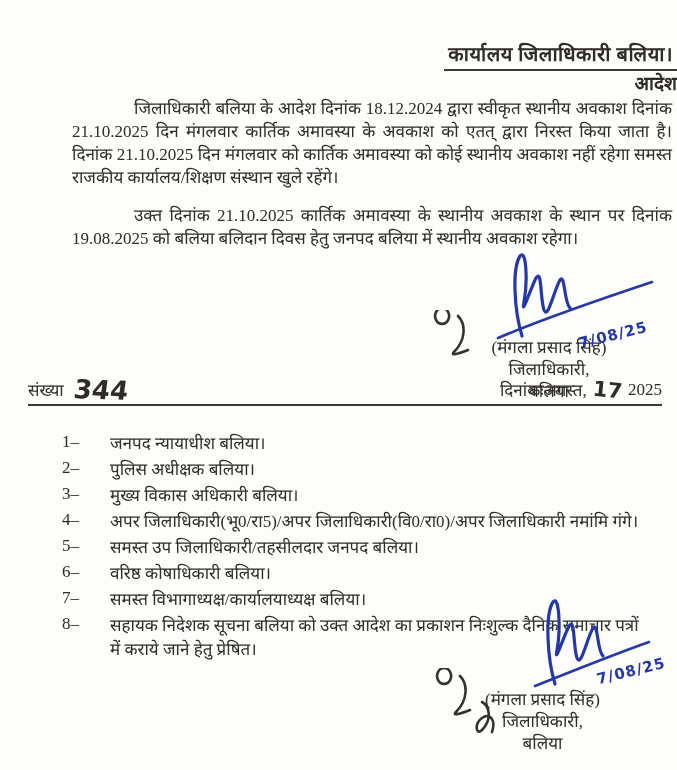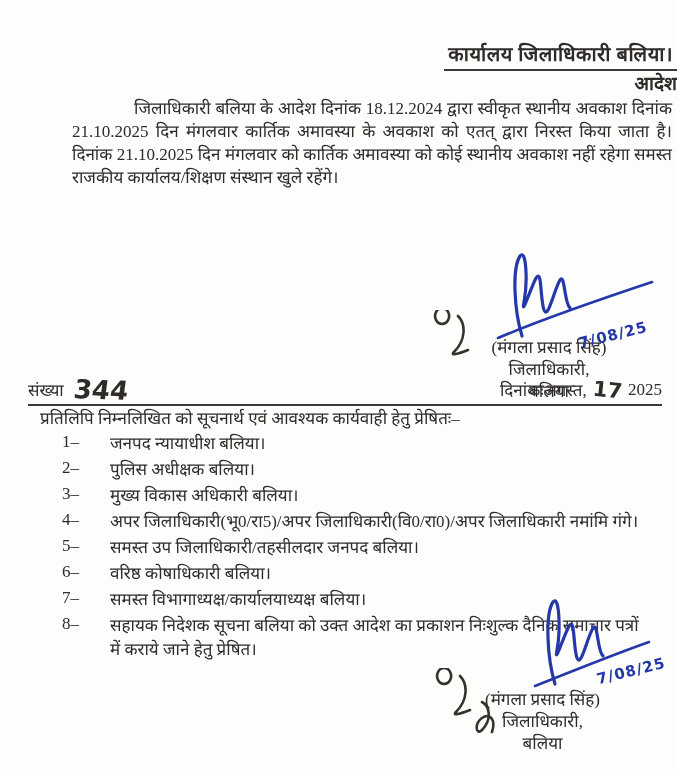--- a/index.html
+++ b/index.html
@@ -66,20 +66,21 @@
 <div class="page">
 
   <div class="center-head" style="top:40px;">
     <span class="doc-title">कार्यालय जिलाधिकारी बलिया।</span>
   </div>
   <div class="center-head" style="top:70px;">
     <span class="doc-subtitle">आदेश</span>
   </div>
 
   <div class="para" style="top:97px;">जिलाधिकारी बलिया के आदेश दिनांक 18.12.2024 द्वारा स्वीकृत स्थानीय अवकाश दिनांक 21.10.2025 दिन मंगलवार कार्तिक अमावस्या के अवकाश को एतत् द्वारा निरस्त किया जाता है। दिनांक 21.10.2025 दिन मंगलवार को कार्तिक अमावस्या को कोई स्थानीय अवकाश नहीं रहेगा समस्त राजकीय कार्यालय/शिक्षण संस्थान खुले रहेंगे।</div>
+  <div class="para" style="top:204px;">उक्त दिनांक 21.10.2025 कार्तिक अमावस्या के स्थानीय अवकाश के स्थान पर दिनांक 19.08.2025 को बलिया बलिदान दिवस हेतु जनपद बलिया में स्थानीय अवकाश रहेगा।</div>
 
   <svg class="sig-ink" style="left:480px; top:248px;" width="185" height="95" viewBox="0 0 185 95">
     <path d="M42,88 C34,62 32,20 40,8 C46,0 48,32 44,54 C41,70 50,42 56,30 C62,20 60,50 64,62 C68,72 74,42 80,32 C85,25 84,55 90,60" fill="none" stroke-width="3.2" stroke-linecap="round" stroke="#2438aa"></path>
     <path d="M18,90 C60,72 130,48 172,34" fill="none" stroke-width="2.6" stroke-linecap="round" stroke="#2438aa"></path>
   </svg>
   <svg class="sig-ink" style="left:428px; top:310px;" width="70" height="55" viewBox="0 0 70 55">
     <path d="M14,14 a7,8 0 1,1 0.2,0 M30,6 C38,14 38,30 26,42 C22,46 30,44 40,40" fill="none" stroke-width="2.6" stroke-linecap="round" stroke="#35332e"></path>
   </svg>
   <div class="sig-block" style="right:18px; top:306px; width:220px;">
     <div class="sig-name">(मंगला प्रसाद सिंह)</div>
@@ -90,21 +91,20 @@
 
   <div class="ref-line">
     <span>संख्या</span>
     <span class="hand-num ref-num">344</span>
     <span class="spacer"></span>
     <span>दिनांकःअगस्त,</span>
     <span class="hand-num ref-day">17</span>
     <span>2025</span>
   </div>
 
-  <div class="copy-line">प्रतिलिपि निम्नलिखित को सूचनार्थ एवं आवश्यक कार्यवाही हेतु प्रेषितः–</div>
 
   <div class="rec-list">
     <div class="rec-row">
       <span class="rec-no">1–</span>
       <span class="rec-txt">जनपद न्यायाधीश बलिया।</span>
     </div>
     <div class="rec-row">
       <span class="rec-no">2–</span>
       <span class="rec-txt">पुलिस अधीक्षक बलिया।</span>
     </div>

